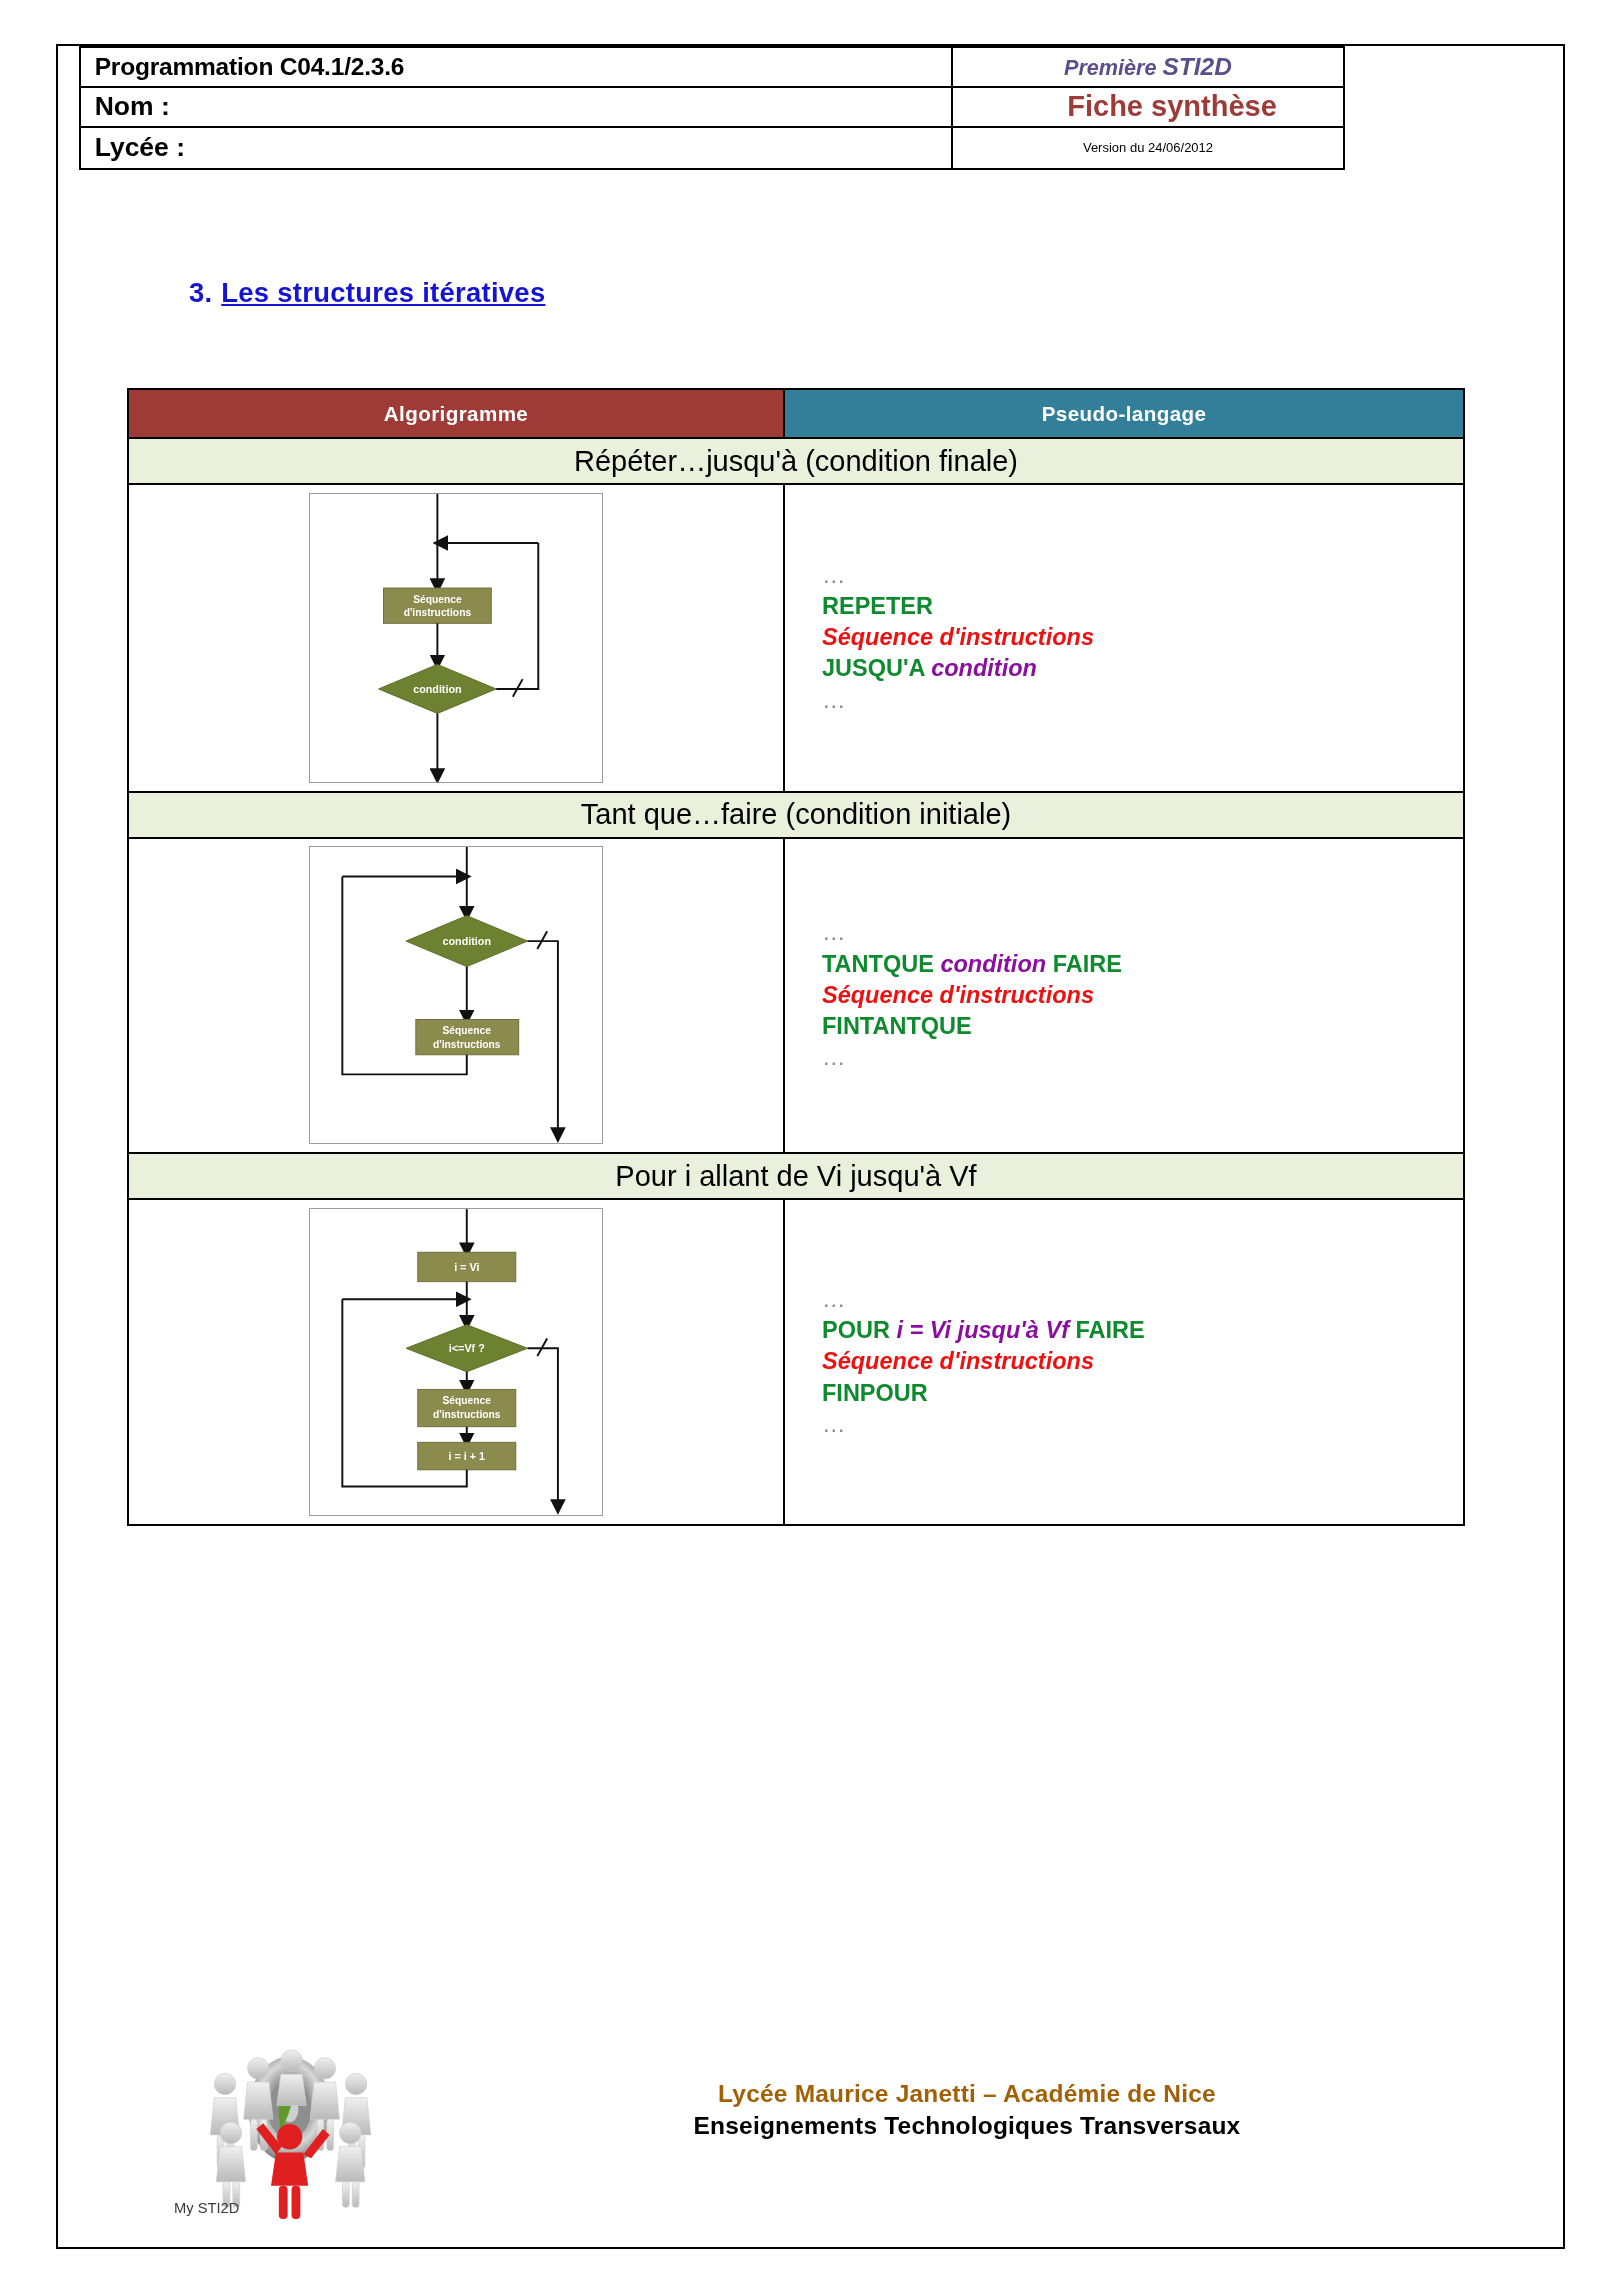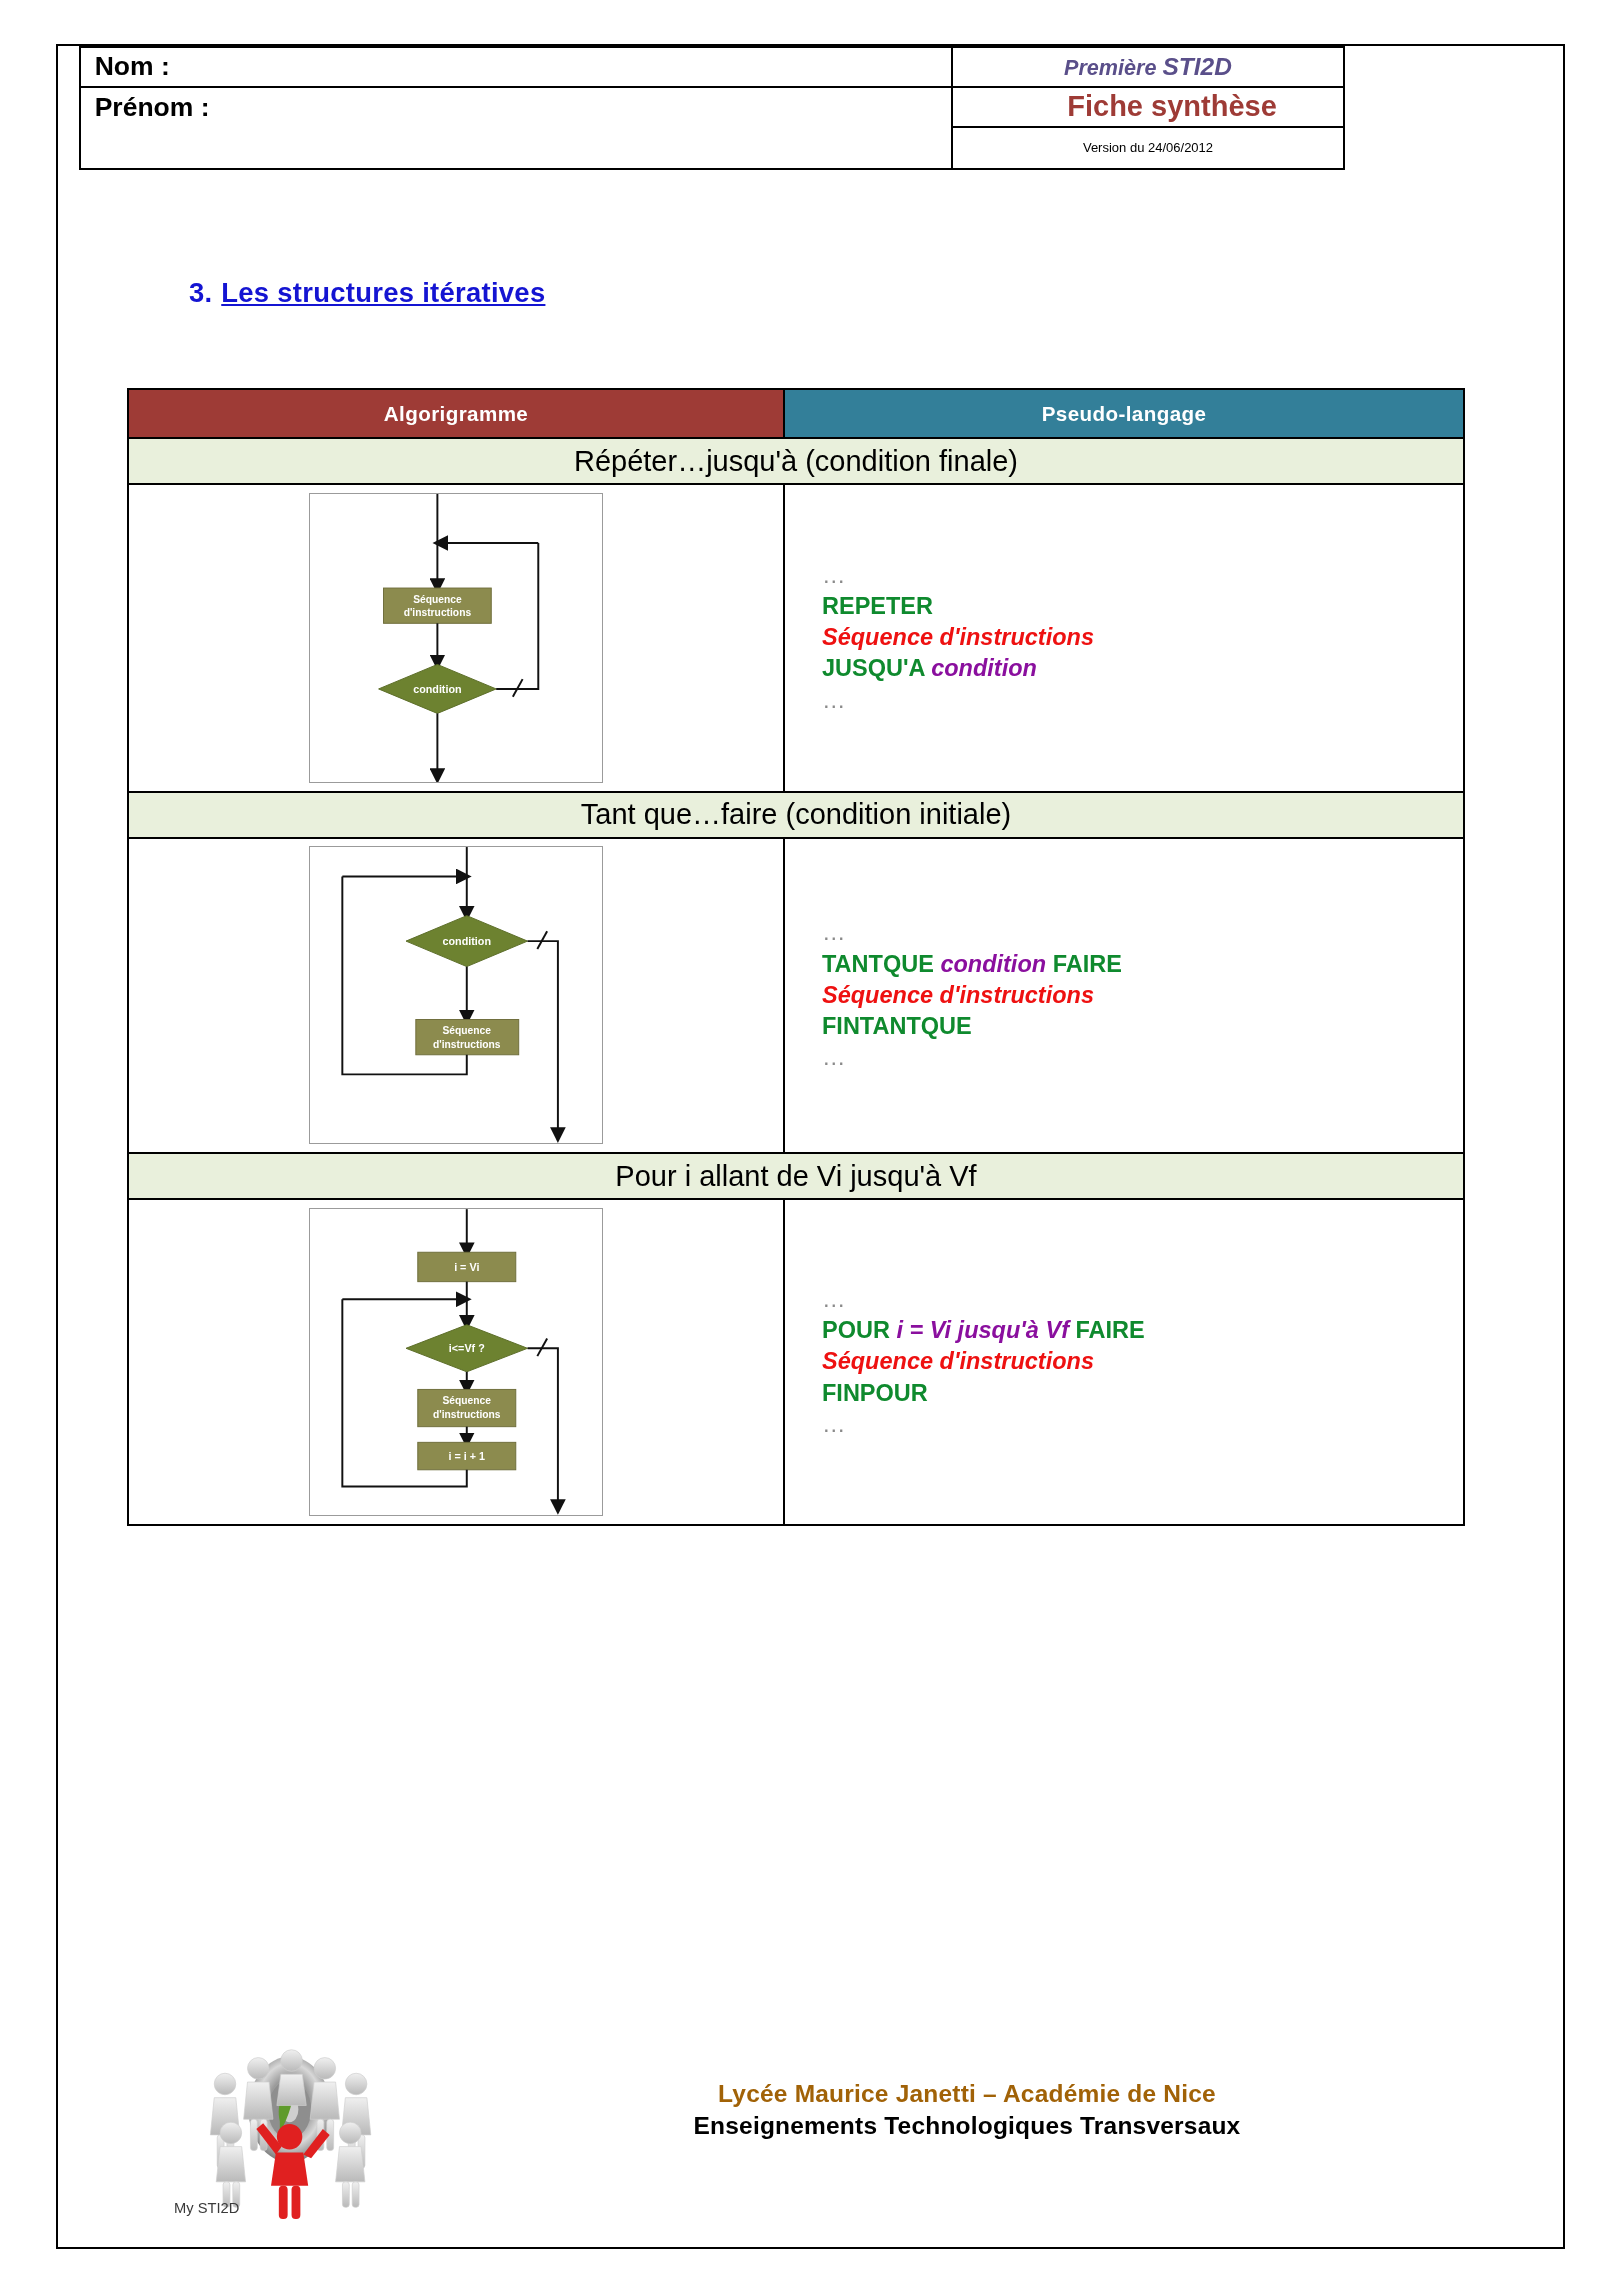--- a/index.html
+++ b/index.html
@@ -123,24 +123,27 @@
   .f-line2{ font-size:24.5px; font-weight:bold; color:#000; letter-spacing:0.2px; margin-top:3.9px;}
 </style>
 </head>
 <body>
 
 <div class="page-frame"></div>
 
 <div class="id-table">
   <div class="id-left">
     <div class="id-cell">
+      <span class="t-prog">Programmation C04.1/2.3.6</span>
+    </div>
+    <div class="id-cell">
       <span class="t-nom">Nom :</span>
     </div>
     <div class="id-cell">
-      <span class="t-nom">Prénom :</span>
+      <span class="t-nom">Lycée :</span>
     </div>
   </div>
   <div class="id-right">
     <div class="id-cell">
       <span class="t-premiere"><span>Première</span> <span class="big">STI2D</span></span>
     </div>
     <div class="id-cell">
       <span class="t-fiche">Fiche synthèse</span>
     </div>
     <div class="id-cell">

